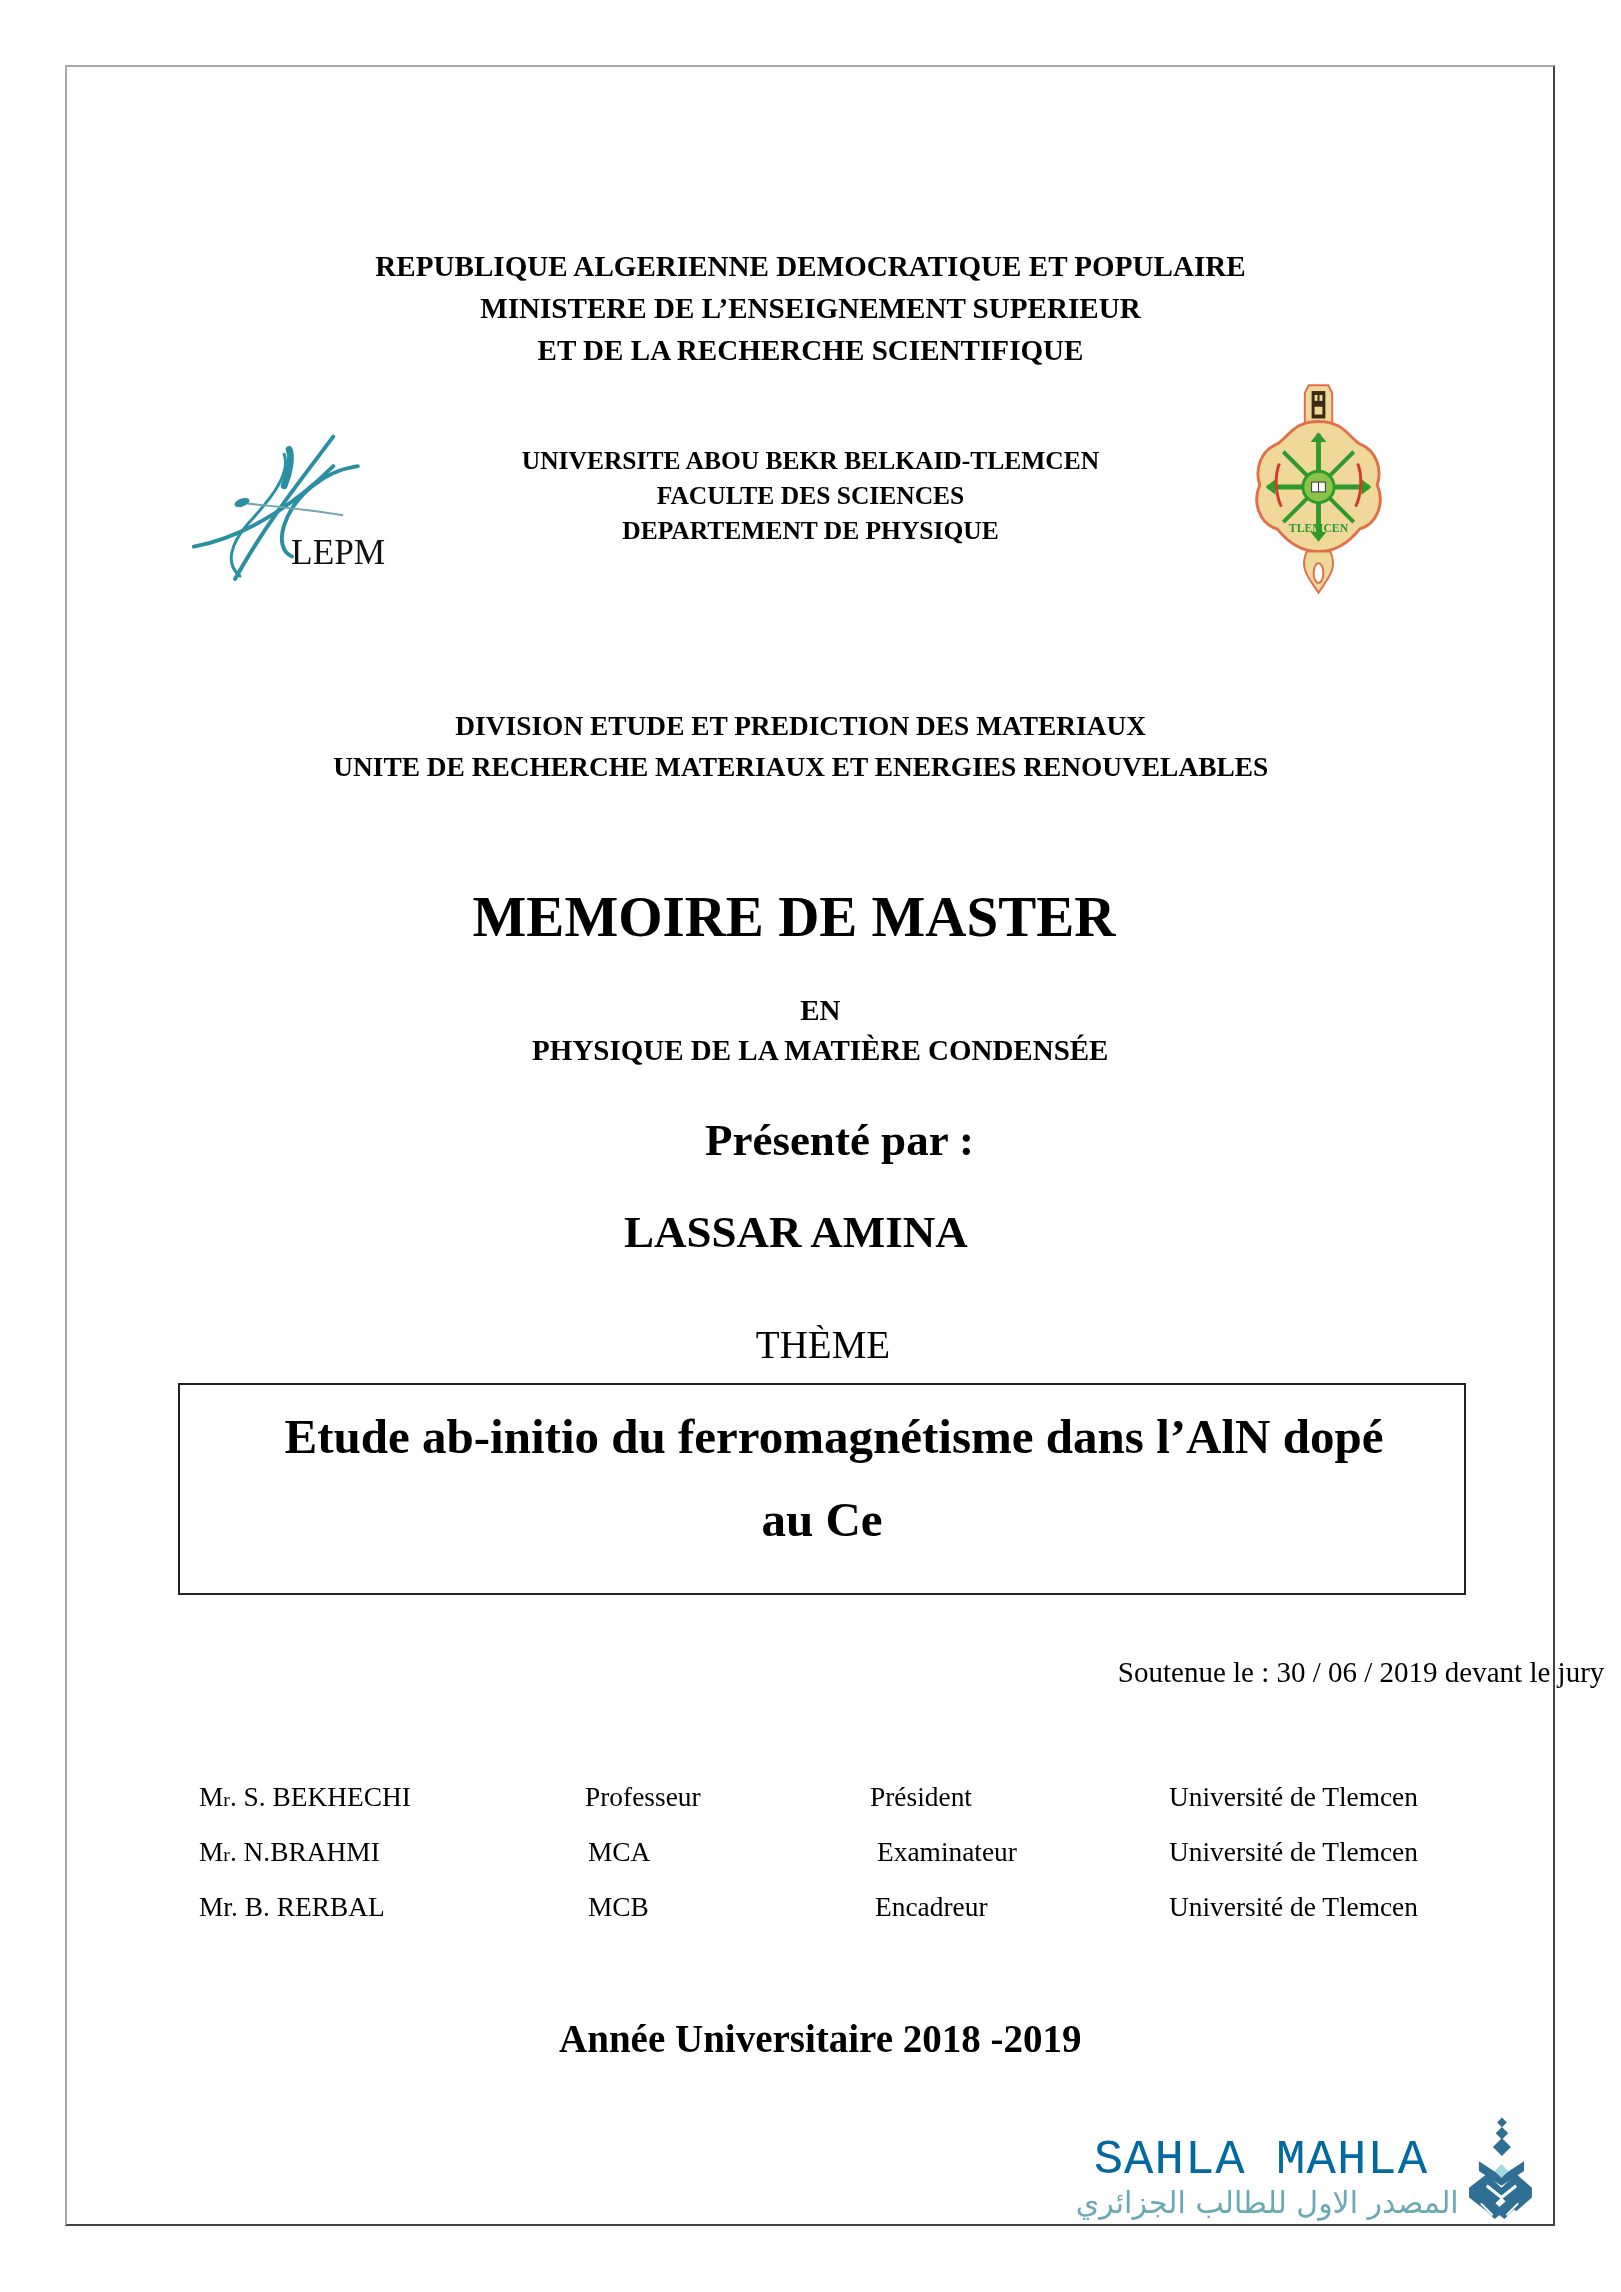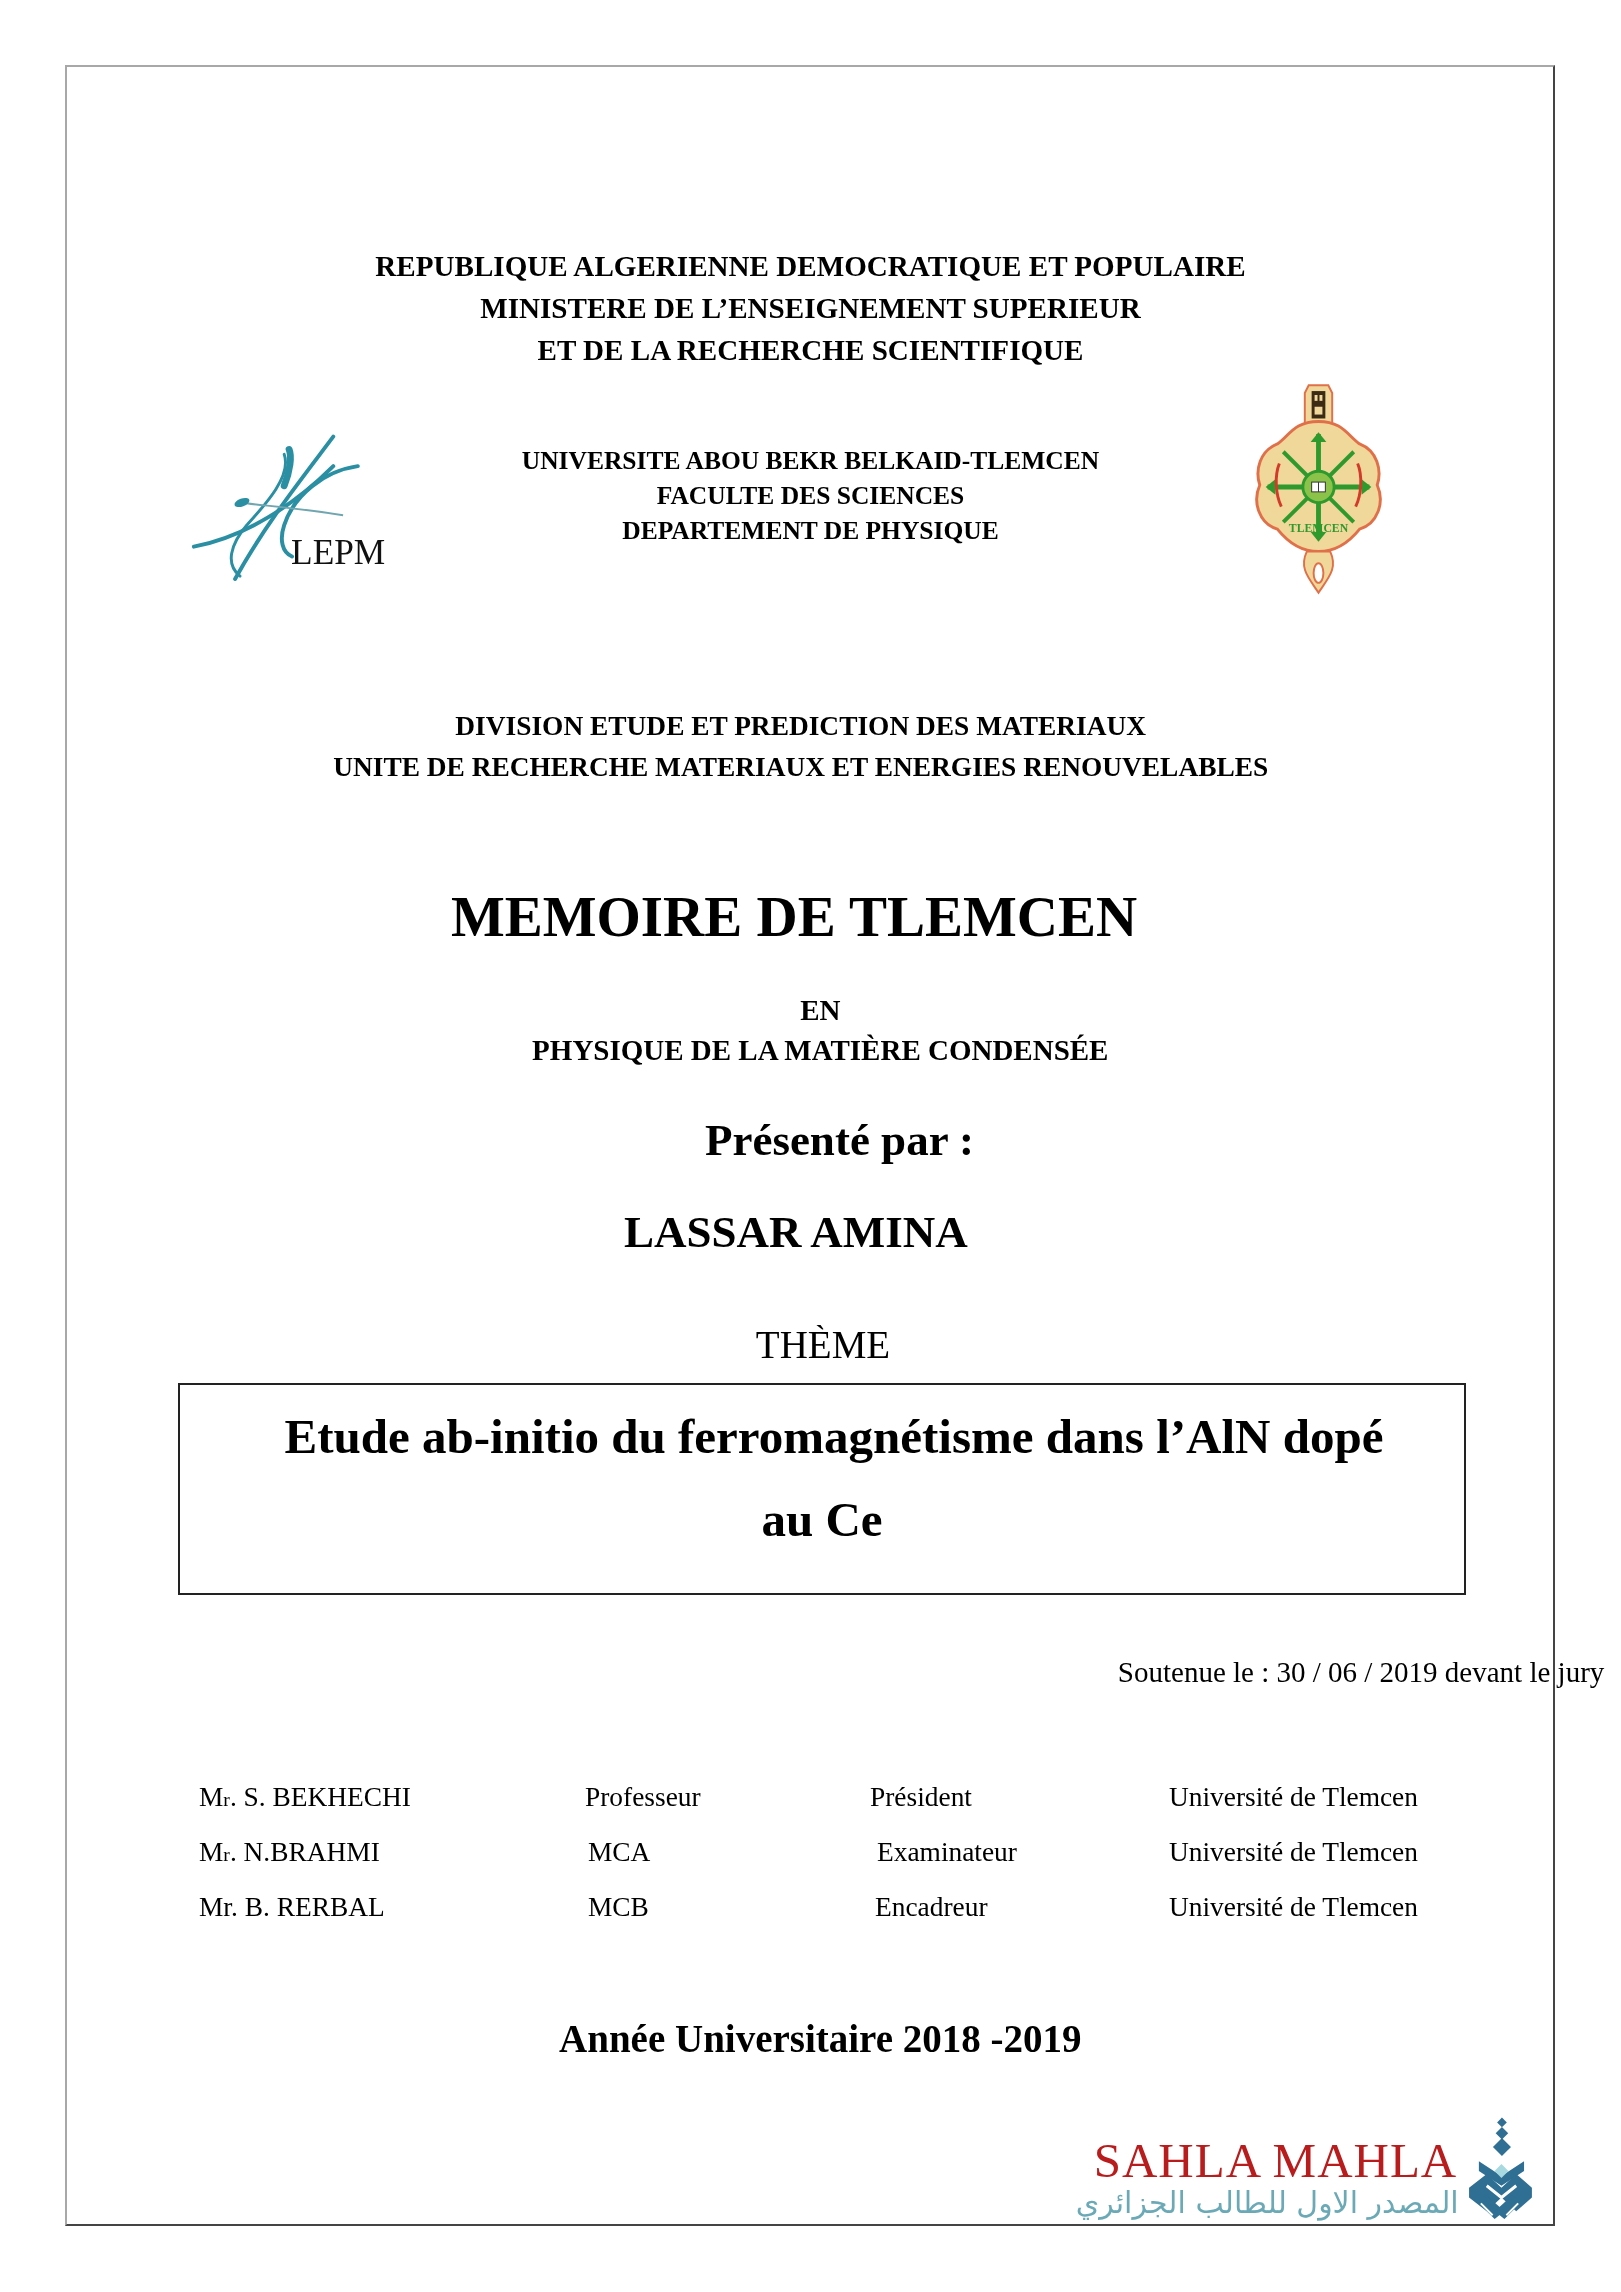--- a/index.html
+++ b/index.html
@@ -211,25 +211,25 @@
     .sahla {
       left: 1078px;
       top: 2117px;
       width: 461px;
       height: 108px;
     }
     .sahla-text {
       position: absolute;
       left: 15.7px;
       top: 15.7px;
-      font-family: Liberation Serif, serif;
+      font-family: Liberation Mono, monospace;
       font-size: 49px;
       line-height: 55px;
       letter-spacing: 1px;
-      color: #b91c1c;
+      color: #0369a1;
       white-space: nowrap;
     }
     .sahla-arabic {
       position: absolute;
       left: 15.7px;
       top: 71px;
       width: 365px;
       text-align: right;
       font-family: "DejaVu Sans", sans-serif;
       font-size: 30px;
@@ -306,21 +306,21 @@
     <path d="M58 178 C 50 195, 60 205, 70 220 C 80 205, 90 195, 82 178 Z" fill="#f0d79a" stroke="#e0704a" stroke-width="2"></path>
     <ellipse cx="70" cy="200" rx="5" ry="10" fill="#fff" stroke="#e0704a" stroke-width="2"></ellipse>
   </svg>
 </div>
 
 <div class="center-line division" style="left:-9.8px;">
   <div>DIVISION ETUDE ET PREDICTION DES MATERIAUX</div>
   <div>UNITE DE RECHERCHE MATERIAUX ET ENERGIES RENOUVELABLES</div>
 </div>
 
-<div class="center-line memoire">MEMOIRE DE TLEMCEN</div>
+<div class="center-line memoire">MEMOIRE DE MASTER</div>
 <div class="center-line en">EN</div>
 <div class="center-line speciality">PHYSIQUE DE LA MATIÈRE CONDENSÉE</div>
 <div class="center-line presente">Présenté par :</div>
 <div class="center-line author"><span style="position:relative;left:-14.7px;">LASSAR AMINA</span></div>
 
 <div class="abs theme-wrap">
   <div class="theme-label">THÈME</div>
 </div>
 
 <div class="abs title-box">

